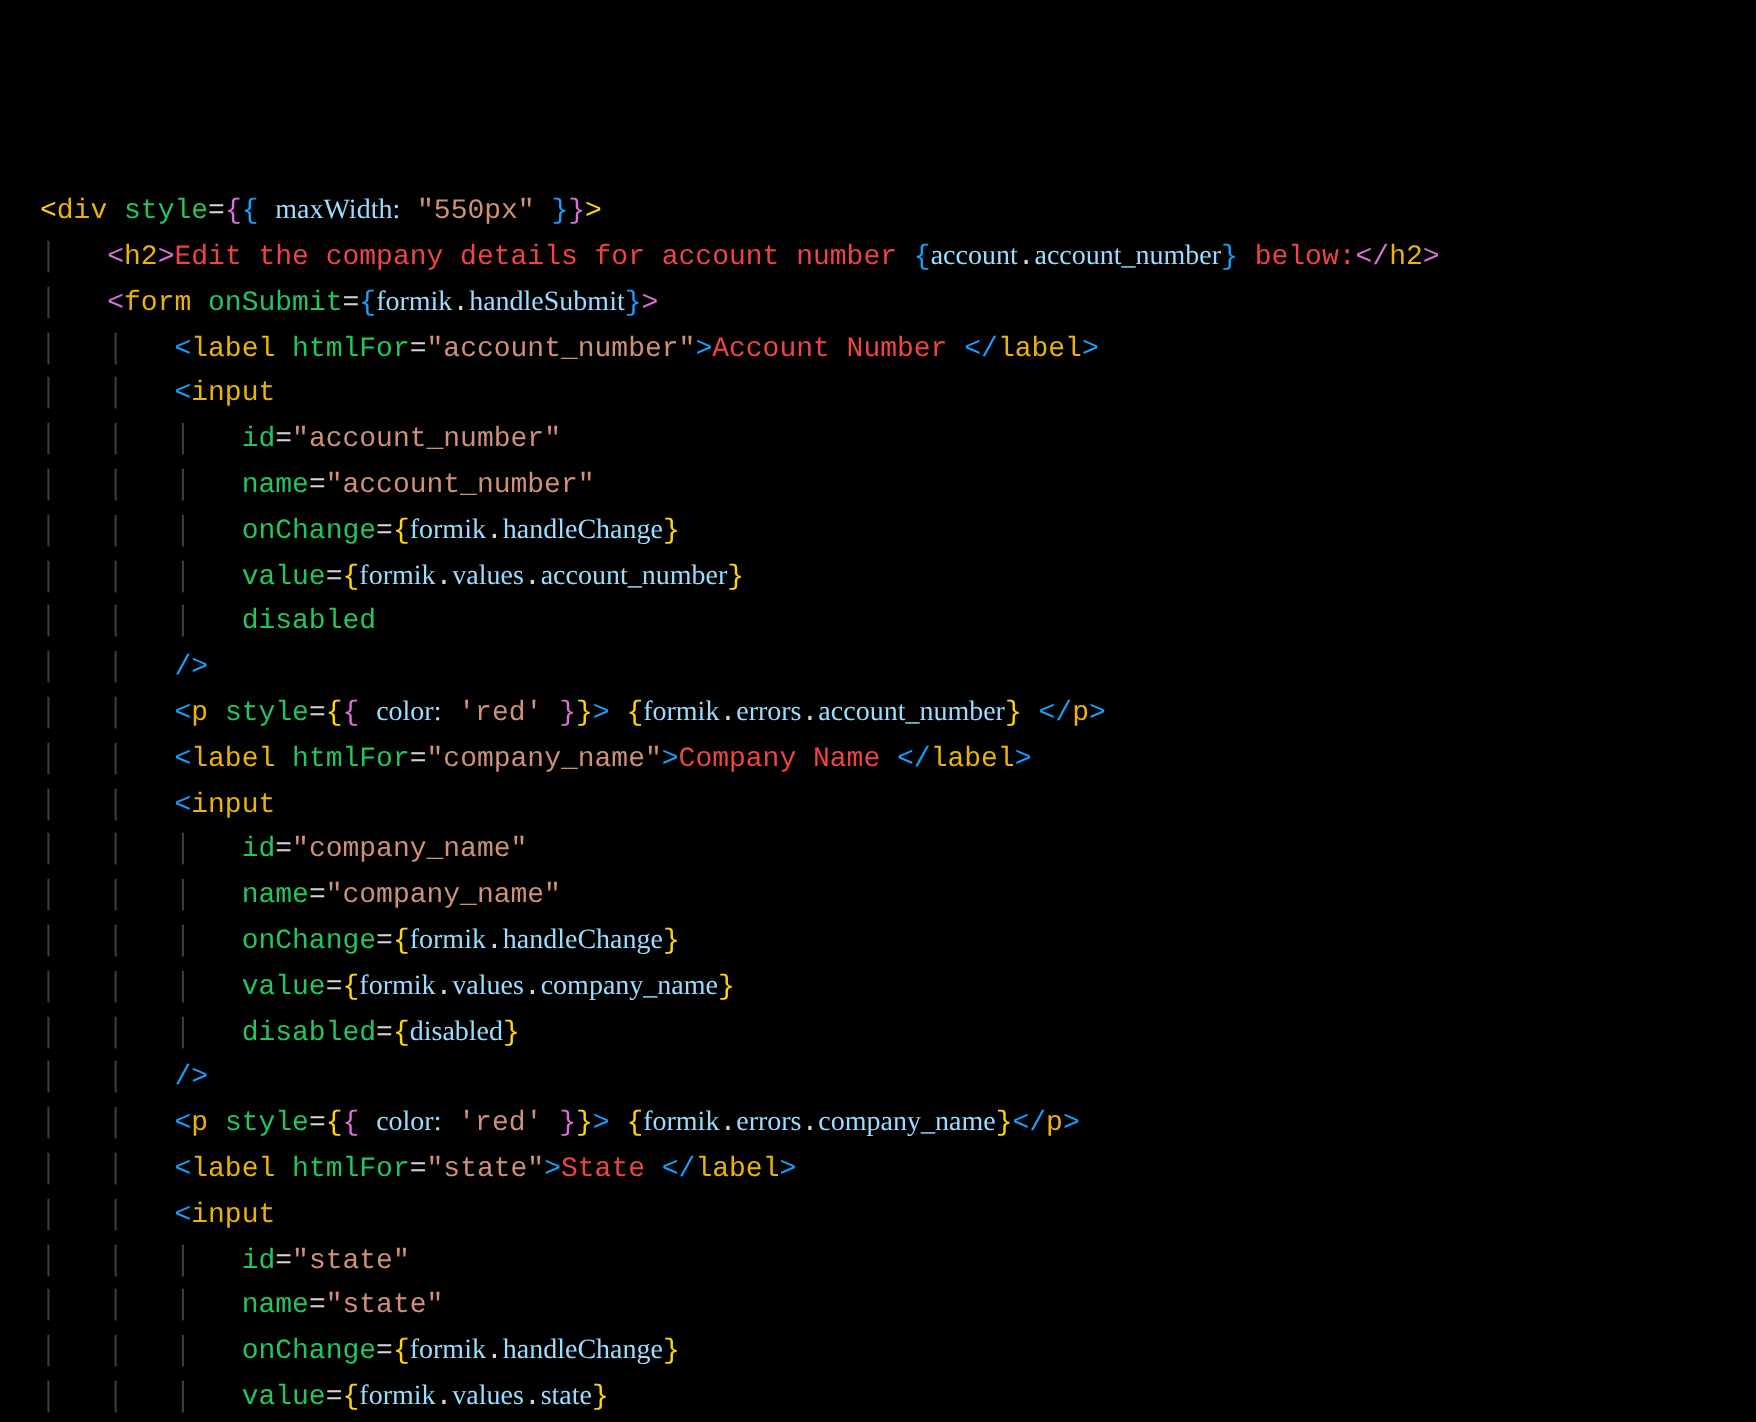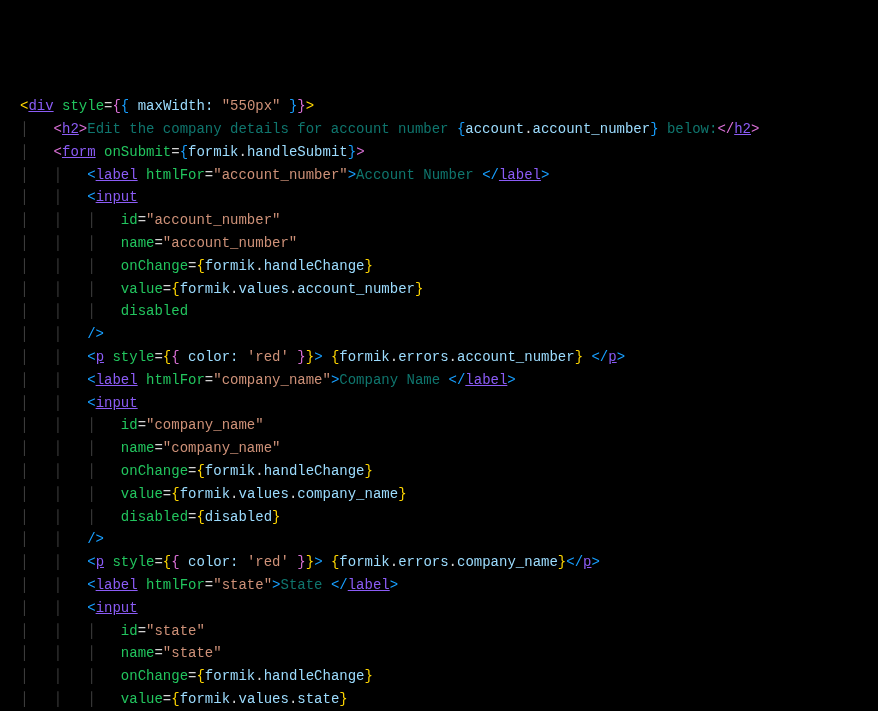--- a/index.html
+++ b/index.html
@@ -18,25 +18,25 @@
   }
   .line {
     display: block;
   }
   .guide {
     color: #404040;
   }
   .bracket-yellow { color: #ffd700; }
   .bracket-purple { color: #da70d6; }
   .bracket-blue { color: #179fff; }
-  .tag { color: #8b5cf6; text-decoration: underline; }
+  .tag { color: #eab308; }
   .attr-name { color: #22c55e; }
   .attr-string { color: #ce9178; }
-  .jsx-expr { color: #9cdcfe; }
-  .text { color: #0f766e; }
+  .jsx-expr { color: #9cdcfe; font-family: Liberation Serif, serif; }
+  .text { color: #ef4444; }
   .dot { color: #d4d4d4; }
   .equals { color: #d4d4d4; }
 </style>
 </head>
 <body>
 
 
 
 <div class="code-container" id="code-root"><span class="line"><span class="bracket-yellow">&lt;</span><span class="tag">div</span><span class="text"> </span><span class="attr-name">style</span><span class="equals">=</span><span class="bracket-purple">{</span><span class="bracket-blue">{</span><span class="text"> </span><span class="jsx-expr">maxWidth:</span><span class="text"> </span><span class="attr-string">"550px"</span><span class="text"> </span><span class="bracket-blue">}</span><span class="bracket-purple">}</span><span class="bracket-yellow">&gt;</span></span><span class="line"><span class="guide">│   </span><span class="bracket-purple">&lt;</span><span class="tag">h2</span><span class="bracket-purple">&gt;</span><span class="text">Edit the company details for account number </span><span class="bracket-blue">{</span><span class="jsx-expr">account</span><span class="dot">.</span><span class="jsx-expr">account_number</span><span class="bracket-blue">}</span><span class="text"> below:</span><span class="bracket-purple">&lt;/</span><span class="tag">h2</span><span class="bracket-purple">&gt;</span></span><span class="line"><span class="guide">│   </span><span class="bracket-purple">&lt;</span><span class="tag">form</span><span class="text"> </span><span class="attr-name">onSubmit</span><span class="equals">=</span><span class="bracket-blue">{</span><span class="jsx-expr">formik</span><span class="dot">.</span><span class="jsx-expr">handleSubmit</span><span class="bracket-blue">}</span><span class="bracket-purple">&gt;</span></span><span class="line"><span class="guide">│   </span><span class="guide">│   </span><span class="bracket-blue">&lt;</span><span class="tag">label</span><span class="text"> </span><span class="attr-name">htmlFor</span><span class="equals">=</span><span class="attr-string">"account_number"</span><span class="bracket-blue">&gt;</span><span class="text">Account Number </span><span class="bracket-blue">&lt;/</span><span class="tag">label</span><span class="bracket-blue">&gt;</span></span><span class="line"><span class="guide">│   </span><span class="guide">│   </span><span class="bracket-blue">&lt;</span><span class="tag">input</span></span><span class="line"><span class="guide">│   </span><span class="guide">│   </span><span class="guide">│   </span><span class="attr-name">id</span><span class="equals">=</span><span class="attr-string">"account_number"</span></span><span class="line"><span class="guide">│   </span><span class="guide">│   </span><span class="guide">│   </span><span class="attr-name">name</span><span class="equals">=</span><span class="attr-string">"account_number"</span></span><span class="line"><span class="guide">│   </span><span class="guide">│   </span><span class="guide">│   </span><span class="attr-name">onChange</span><span class="equals">=</span><span class="bracket-yellow">{</span><span class="jsx-expr">formik</span><span class="dot">.</span><span class="jsx-expr">handleChange</span><span class="bracket-yellow">}</span></span><span class="line"><span class="guide">│   </span><span class="guide">│   </span><span class="guide">│   </span><span class="attr-name">value</span><span class="equals">=</span><span class="bracket-yellow">{</span><span class="jsx-expr">formik</span><span class="dot">.</span><span class="jsx-expr">values</span><span class="dot">.</span><span class="jsx-expr">account_number</span><span class="bracket-yellow">}</span></span><span class="line"><span class="guide">│   </span><span class="guide">│   </span><span class="guide">│   </span><span class="attr-name">disabled</span></span><span class="line"><span class="guide">│   </span><span class="guide">│   </span><span class="bracket-blue">/&gt;</span></span><span class="line"><span class="guide">│   </span><span class="guide">│   </span><span class="bracket-blue">&lt;</span><span class="tag">p</span><span class="text"> </span><span class="attr-name">style</span><span class="equals">=</span><span class="bracket-yellow">{</span><span class="bracket-purple">{</span><span class="text"> </span><span class="jsx-expr">color:</span><span class="text"> </span><span class="attr-string">'red'</span><span class="text"> </span><span class="bracket-purple">}</span><span class="bracket-yellow">}</span><span class="bracket-blue">&gt;</span><span class="text"> </span><span class="bracket-yellow">{</span><span class="jsx-expr">formik</span><span class="dot">.</span><span class="jsx-expr">errors</span><span class="dot">.</span><span class="jsx-expr">account_number</span><span class="bracket-yellow">}</span><span class="text"> </span><span class="bracket-blue">&lt;/</span><span class="tag">p</span><span class="bracket-blue">&gt;</span></span><span class="line"><span class="guide">│   </span><span class="guide">│   </span><span class="bracket-blue">&lt;</span><span class="tag">label</span><span class="text"> </span><span class="attr-name">htmlFor</span><span class="equals">=</span><span class="attr-string">"company_name"</span><span class="bracket-blue">&gt;</span><span class="text">Company Name </span><span class="bracket-blue">&lt;/</span><span class="tag">label</span><span class="bracket-blue">&gt;</span></span><span class="line"><span class="guide">│   </span><span class="guide">│   </span><span class="bracket-blue">&lt;</span><span class="tag">input</span></span><span class="line"><span class="guide">│   </span><span class="guide">│   </span><span class="guide">│   </span><span class="attr-name">id</span><span class="equals">=</span><span class="attr-string">"company_name"</span></span><span class="line"><span class="guide">│   </span><span class="guide">│   </span><span class="guide">│   </span><span class="attr-name">name</span><span class="equals">=</span><span class="attr-string">"company_name"</span></span><span class="line"><span class="guide">│   </span><span class="guide">│   </span><span class="guide">│   </span><span class="attr-name">onChange</span><span class="equals">=</span><span class="bracket-yellow">{</span><span class="jsx-expr">formik</span><span class="dot">.</span><span class="jsx-expr">handleChange</span><span class="bracket-yellow">}</span></span><span class="line"><span class="guide">│   </span><span class="guide">│   </span><span class="guide">│   </span><span class="attr-name">value</span><span class="equals">=</span><span class="bracket-yellow">{</span><span class="jsx-expr">formik</span><span class="dot">.</span><span class="jsx-expr">values</span><span class="dot">.</span><span class="jsx-expr">company_name</span><span class="bracket-yellow">}</span></span><span class="line"><span class="guide">│   </span><span class="guide">│   </span><span class="guide">│   </span><span class="attr-name">disabled</span><span class="equals">=</span><span class="bracket-yellow">{</span><span class="jsx-expr">disabled</span><span class="bracket-yellow">}</span></span><span class="line"><span class="guide">│   </span><span class="guide">│   </span><span class="bracket-blue">/&gt;</span></span><span class="line"><span class="guide">│   </span><span class="guide">│   </span><span class="bracket-blue">&lt;</span><span class="tag">p</span><span class="text"> </span><span class="attr-name">style</span><span class="equals">=</span><span class="bracket-yellow">{</span><span class="bracket-purple">{</span><span class="text"> </span><span class="jsx-expr">color:</span><span class="text"> </span><span class="attr-string">'red'</span><span class="text"> </span><span class="bracket-purple">}</span><span class="bracket-yellow">}</span><span class="bracket-blue">&gt;</span><span class="text"> </span><span class="bracket-yellow">{</span><span class="jsx-expr">formik</span><span class="dot">.</span><span class="jsx-expr">errors</span><span class="dot">.</span><span class="jsx-expr">company_name</span><span class="bracket-yellow">}</span><span class="bracket-blue">&lt;/</span><span class="tag">p</span><span class="bracket-blue">&gt;</span></span><span class="line"><span class="guide">│   </span><span class="guide">│   </span><span class="bracket-blue">&lt;</span><span class="tag">label</span><span class="text"> </span><span class="attr-name">htmlFor</span><span class="equals">=</span><span class="attr-string">"state"</span><span class="bracket-blue">&gt;</span><span class="text">State </span><span class="bracket-blue">&lt;/</span><span class="tag">label</span><span class="bracket-blue">&gt;</span></span><span class="line"><span class="guide">│   </span><span class="guide">│   </span><span class="bracket-blue">&lt;</span><span class="tag">input</span></span><span class="line"><span class="guide">│   </span><span class="guide">│   </span><span class="guide">│   </span><span class="attr-name">id</span><span class="equals">=</span><span class="attr-string">"state"</span></span><span class="line"><span class="guide">│   </span><span class="guide">│   </span><span class="guide">│   </span><span class="attr-name">name</span><span class="equals">=</span><span class="attr-string">"state"</span></span><span class="line"><span class="guide">│   </span><span class="guide">│   </span><span class="guide">│   </span><span class="attr-name">onChange</span><span class="equals">=</span><span class="bracket-yellow">{</span><span class="jsx-expr">formik</span><span class="dot">.</span><span class="jsx-expr">handleChange</span><span class="bracket-yellow">}</span></span><span class="line"><span class="guide">│   </span><span class="guide">│   </span><span class="guide">│   </span><span class="attr-name">value</span><span class="equals">=</span><span class="bracket-yellow">{</span><span class="jsx-expr">formik</span><span class="dot">.</span><span class="jsx-expr">values</span><span class="dot">.</span><span class="jsx-expr">state</span><span class="bracket-yellow">}</span></span><span class="line"></span></div>
 

